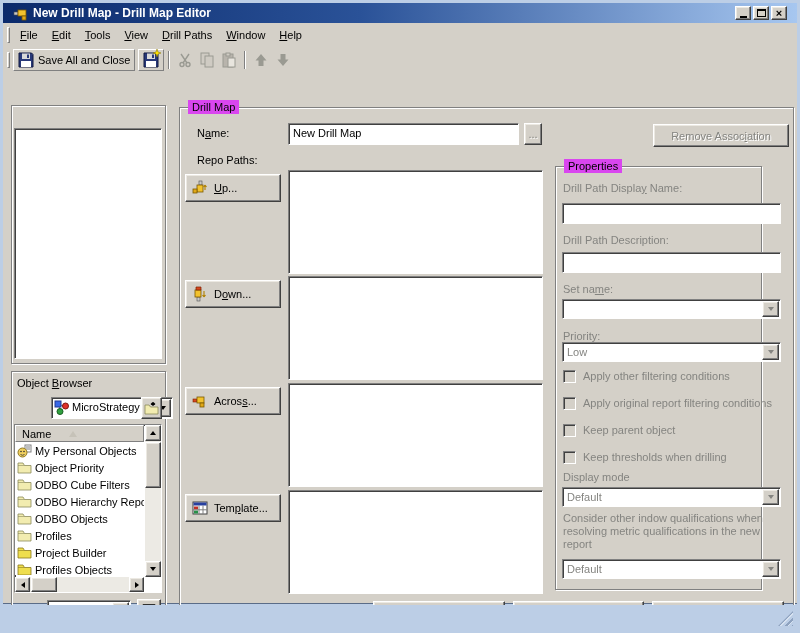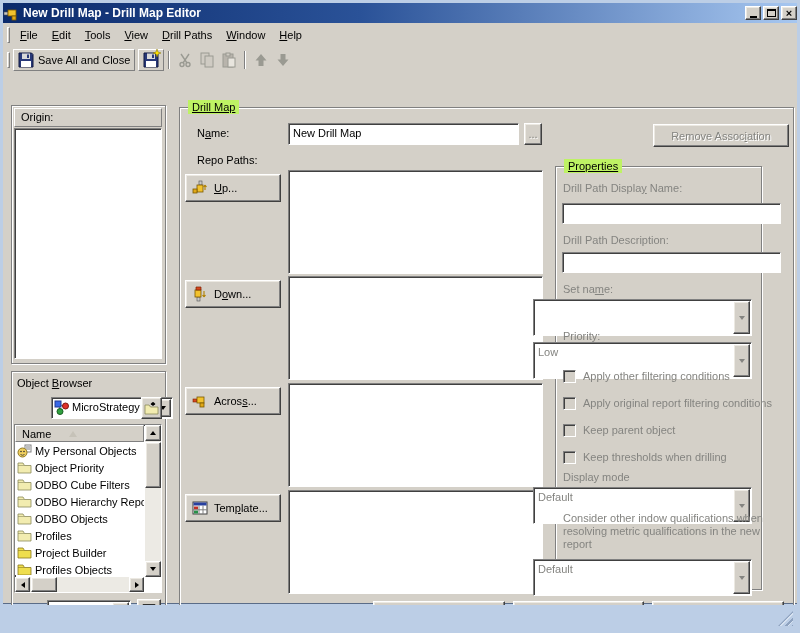--- a/index.html
+++ b/index.html
@@ -11,28 +11,28 @@
   .window { position:absolute; inset:0; background:#BCCEE6; }
 
   
   .raised { background:#D4D0C8; border:1px solid; border-color:#FFFFFF #404040 #404040 #FFFFFF;
             box-shadow: inset -1px -1px 0 #808080, inset 1px 1px 0 #ECE9E2; }
   .raised-thin { background:#D4D0C8; border:1px solid; border-color:#FFFFFF #808080 #808080 #FFFFFF; }
   .sunken { background:#FFFFFF; border:1px solid; border-color:#808080 #FFFFFF #FFFFFF #808080;
             box-shadow: inset 1px 1px 0 #404040; }
   .etched { border:1px solid #808080; box-shadow: 1px 1px 0 #FFFFFF, inset 1px 1px 0 #FFFFFF; }
   .groupbox { border:1px solid #808080; box-shadow: 1px 1px 0 #FFFFFF, inset 1px 1px 0 #FFFFFF; }
-  .legend { position:absolute; top:-8px; left:8px; background:#bef264; padding:0 4px; line-height:14px;text-decoration:underline; }
+  .legend { position:absolute; top:-8px; left:8px; background:#d946ef; padding:0 4px; line-height:14px; }
   .gray { color:#848480; }
   .embossed { color:#848480; text-shadow:1px 1px 0 #FFFFFF; }
 
   
   .titlebar { position:absolute; left:3px; top:3px; right:3px; height:20px;
               background:linear-gradient(to right,#0B2A6B,#2A5298 45%,#A7C7F0);
-              display:flex; align-items:center; padding:0 0; }
+              display:flex; align-items:center; padding:0 10px; }
   .titlebar .title { color:#FFFFFF; font-weight:bold; font-size:12px; margin-left:4px; white-space:nowrap; }
   .win-btns { margin-left:auto; display:flex; gap:2px; }
   .win-btn { width:16px; height:14px; display:flex; align-items:center; justify-content:center; font-size:11px; font-weight:bold; line-height:1; }
   .glyph-min { width:7px; height:2px; background:#000; margin-top:7px; }
   .glyph-max { width:9px; height:8px; border:1px solid #000; border-top:2px solid #000; }
 
   
   .content-bg { position:absolute; left:3px; top:23px; right:3px; bottom:29px; background:#D4D0C8; border-bottom:1px solid #5A6C88; }
   .menubar { position:absolute; left:0; top:2px; right:0; height:20px; display:flex; align-items:center; }
   .grip { width:3px; height:16px; margin:0 3px 0 4px; border:1px solid; border-color:#FFFFFF #808080 #808080 #FFFFFF; }
@@ -78,21 +78,21 @@
   .dm-browse { left:521px; top:100px; width:18px; height:22px; display:flex; align-items:center; justify-content:center; }
   .dm-paths-label { left:194px; top:131px; }
   .path-btn { left:182px; width:96px; height:28px; display:flex; align-items:center; gap:6px; padding-left:6px; }
   .path-list { left:285px; width:255px; height:104px; }
 
   .remove-btn { left:650px; top:101px; width:136px; height:23px; display:flex; align-items:center; justify-content:center; }
 
   .props-group { left:552px; top:143px; width:207px; height:424px; }
   .p-label { left:560px; }
   .p-field { left:559px; width:219px; height:21px; }
-  .p-combo { left:530px; width:219px; height:37px; }
+  .p-combo { left:559px; width:219px; height:20px; }
   .p-combo .combo-text { top:3px; }
   .cb-row { left:560px; display:flex; align-items:flex-start; gap:7px; width:218px; }
   .cb-box { width:13px; height:13px; flex:0 0 13px; background:#D4D0C8; border:1px solid; border-color:#808080 #FFFFFF #FFFFFF #808080; box-shadow:inset 1px 1px 0 #404040; }
   .p-note { left:560px; top:489px; width:218px; line-height:13px; }
 
   .bottom-btn { top:578px; height:22px; display:flex; align-items:center; justify-content:center; }
 
   
   .statusgrip { position:absolute; right:4px; bottom:4px; width:15px; height:15px;
                 clip-path:polygon(100% 0, 100% 100%, 0 100%);
@@ -289,23 +289,20 @@
       <span class="tb-flat">
           <span>
             <svg width="16" height="16">
               <use href="#i-arrow-down"></use>
             </svg>
           </span>
         </span>
     </div>
 
     <div class="abs etched origin-panel"></div>
-    <div class="abs raised-thin origin-header">
-      <span>Origin:</span>
-    </div>
     <div class="abs sunken origin-list"></div>
 
     <div class="abs etched ob-panel"></div>
     <div class="abs ob-title">Object <u>B</u>rowser</div>
 
     <div class="abs sunken ob-combo">
       <span style="position:absolute;left:2px;top:2px">
           <svg width="16" height="16">
             <use href="#i-project"></use>
           </svg>

